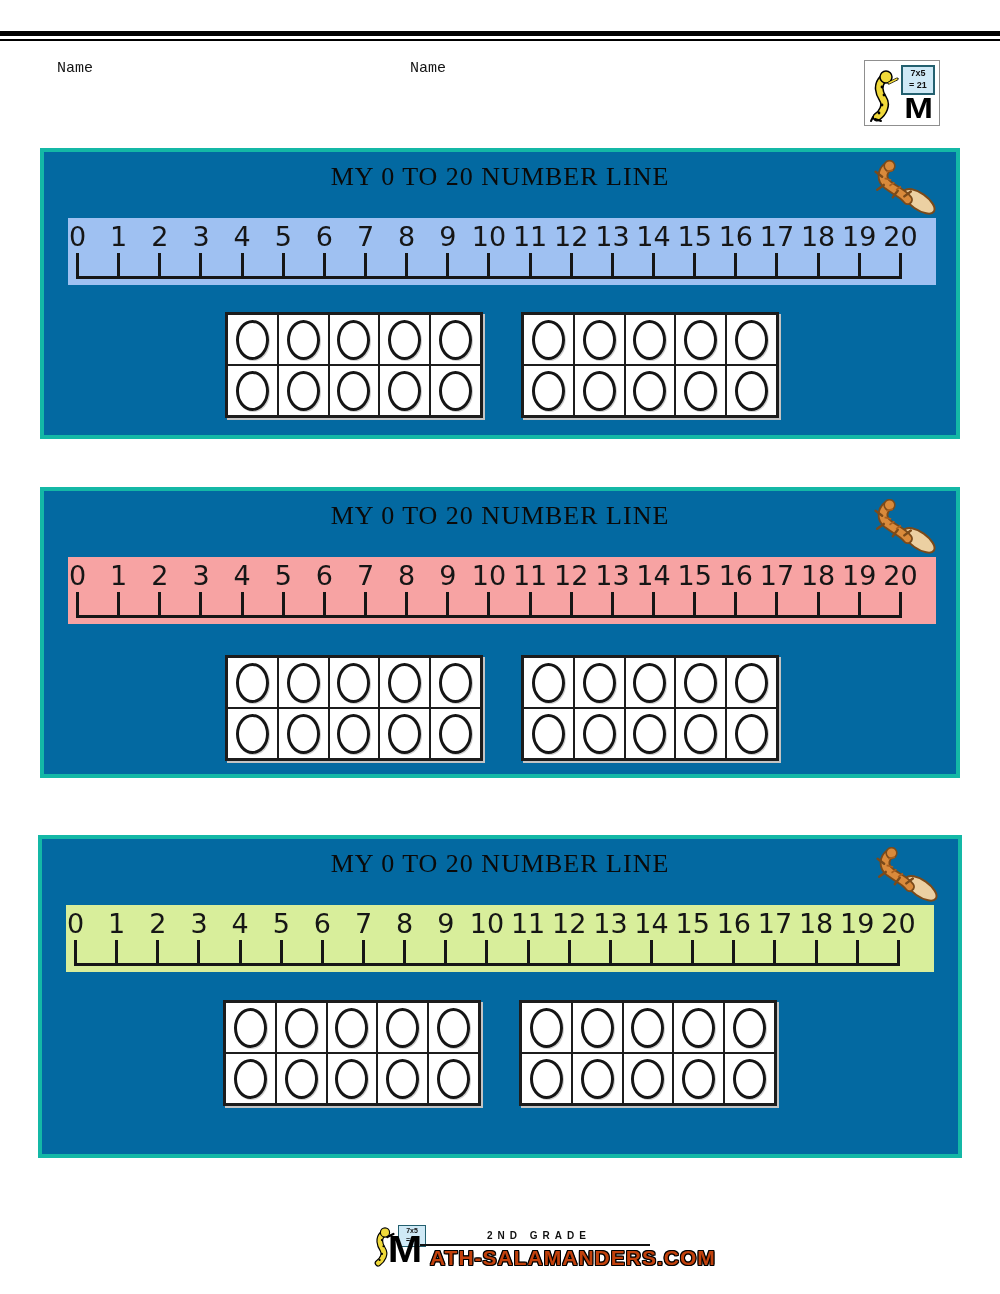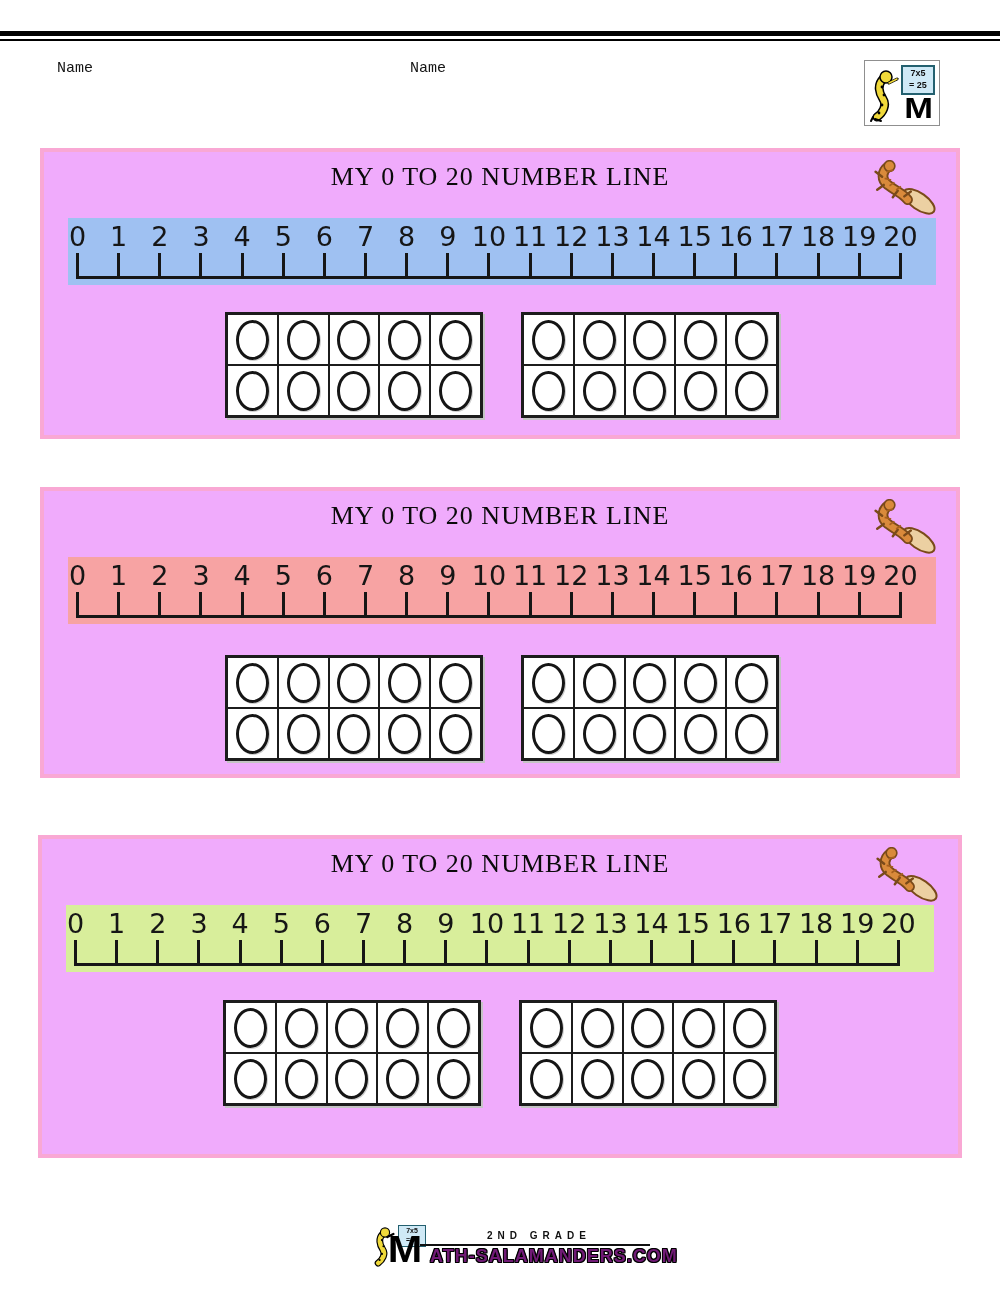--- a/index.html
+++ b/index.html
@@ -16,21 +16,21 @@
   .lbl-date{left:410px;}
   .corner-logo{position:absolute;left:864px;top:60px;width:76px;height:66px;background:#fff;
     border:1px solid #8f8f8f;box-sizing:border-box;}
   .corner-logo .board{position:absolute;right:4px;top:4px;width:34px;height:30px;background:#cfe9f6;
     border:2px solid #23606f;box-sizing:border-box;font-size:9px;line-height:12px;font-weight:700;
     text-align:center;color:#111;}
   .corner-logo .mletter{position:absolute;right:8px;bottom:2px;font-size:30px;line-height:30px;
     font-weight:900;font-family:"Liberation Sans",sans-serif;color:#000;transform:scaleX(1.15);}
   .sal-svg{position:absolute;}
   
-  .panel{position:absolute;left:40px;width:920px;border:4px solid #f9a8d4;box-sizing:border-box;background:#f0abfc;}
+  .panel{position:absolute;left:40px;width:920px;border:4px solid #14b8a6;box-sizing:border-box;background:#0369a1;}
   .panel.p1{top:148px;height:291px;}
   .panel.p2{top:487px;height:291px;}
   .panel.p3{top:835px;left:38px;width:924px;height:323px;}
   .panel .title{margin:0;position:absolute;left:0;right:0;top:10px;text-align:center;
     font-family:"Liberation Serif",serif;font-weight:400;font-size:26px;letter-spacing:1px;color:#0a0a0a;}
   .newt{position:absolute;right:14px;top:8px;width:82px;height:58px;}
   
   .strip{position:absolute;left:24px;top:66px;width:868px;height:67px;}
   .rail{position:absolute;left:-11px;width:864px;display:flex;}
   .numrow{top:2px;height:33px;}
@@ -54,22 +54,22 @@
     box-shadow:1px 1px 0 #cfcfcf;}
   
   .footer-area{position:absolute;left:0;top:1220px;width:1000px;height:60px;}
   .f-board{position:absolute;left:398px;top:5px;width:28px;height:22px;background:#cfe9f6;
     border:1px solid #23606f;box-sizing:border-box;font-size:7px;line-height:9px;font-weight:700;
     text-align:center;color:#111;}
   .f-grade{position:absolute;left:487px;top:10px;font-size:10px;font-weight:700;letter-spacing:5px;color:#111;}
   .f-line{position:absolute;left:420px;top:24px;width:230px;height:2px;background:#111;}
   .f-m{position:absolute;left:390px;top:12px;font-size:36px;line-height:36px;font-weight:900;
     color:#000;transform:scaleX(1.15);}
-  .f-site{position:absolute;left:430px;top:26px;font-size:18px;font-weight:800;letter-spacing:1px;
-    color:#701a75;text-shadow:-1px -1px 0 #000,1px -1px 0 #000,-1px 1px 0 #000,1px 1px 0 #000,
+  .f-site{position:absolute;left:430px;top:26px;font-size:21px;font-weight:800;letter-spacing:1px;
+    color:#c2410c;text-shadow:-1px -1px 0 #000,1px -1px 0 #000,-1px 1px 0 #000,1px 1px 0 #000,
     0 -1px 0 #000,0 1px 0 #000,-1px 0 0 #000,1px 0 0 #000;}
 </style>
 </head>
 <body>
 
 <div class="rule-thick"></div>
 <div class="rule-thin"></div>
 
 <span class="hdr-label lbl-name">Name</span>
 <span class="hdr-label lbl-date">Name</span>
@@ -82,21 +82,21 @@
     <path d="M20 14 L28 10" stroke="#000" stroke-width="3" stroke-linecap="round"></path>
     <path d="M20 14 L28 10" stroke="#f0d93a" stroke-width="1.5" stroke-linecap="round"></path>
     <circle cx="13" cy="18" r="1.4" fill="#000"></circle>
       <circle cx="15" cy="26" r="1.4" fill="#000"></circle>
     <circle cx="13" cy="36" r="1.4" fill="#000"></circle>
       <circle cx="10" cy="44" r="1.4" fill="#000"></circle>
     <path d="M6 50 L12 52 M4 48 L2 52" stroke="#000" stroke-width="2" stroke-linecap="round"></path>
   </svg>
   <div class="board">
     <div>7x5</div>
-    <div>= 25</div>
+    <div>= 21</div>
   </div>
   <span class="mletter">M</span>
 </div>
 
 <section class="panel p1">
   <h2 class="title">MY 0 TO 20 NUMBER LINE</h2>
   <svg class="newt" viewBox="0 0 100 70">
     <ellipse cx="72" cy="50" rx="22" ry="10" fill="#ecd0a2" stroke="#7a4a1a" stroke-width="2.5" transform="rotate(35 72 50)"></ellipse>
     <path d="M34 8 C26 14 26 24 34 30 C44 38 52 40 58 48" fill="none" stroke="#7a4a1a" stroke-width="13" stroke-linecap="round"></path>
     <path d="M34 8 C26 14 26 24 34 30 C44 38 52 40 58 48" fill="none" stroke="#d98a3b" stroke-width="8.5" stroke-linecap="round"></path>

